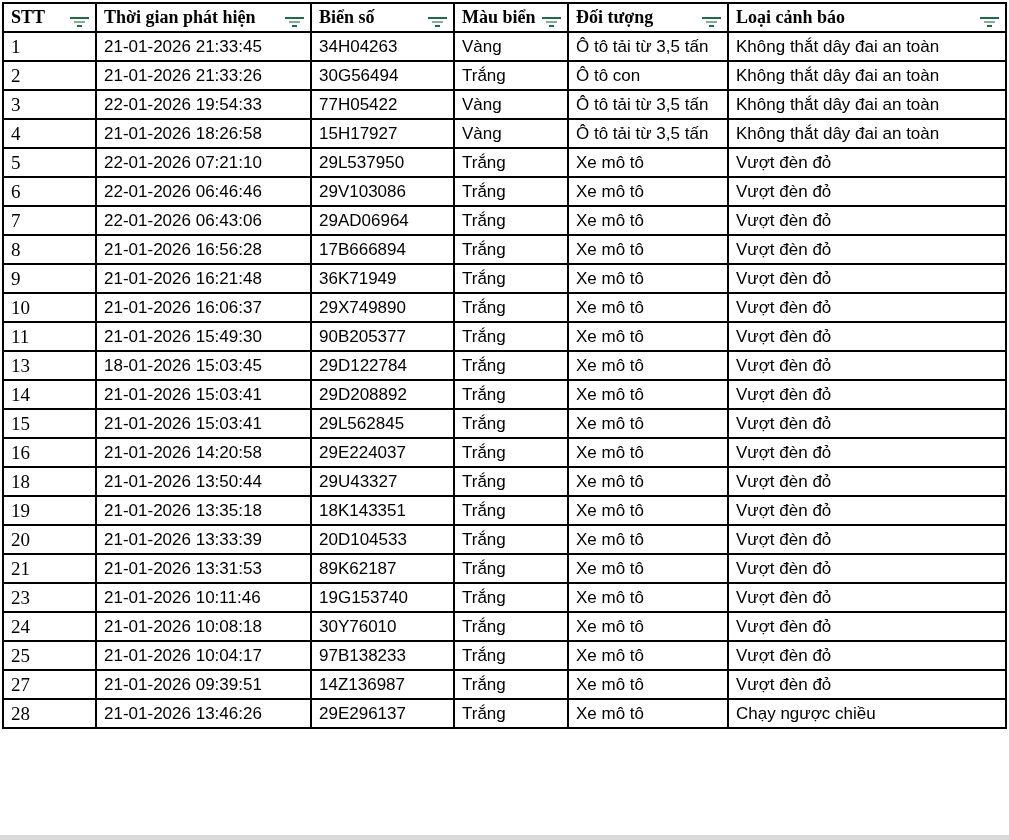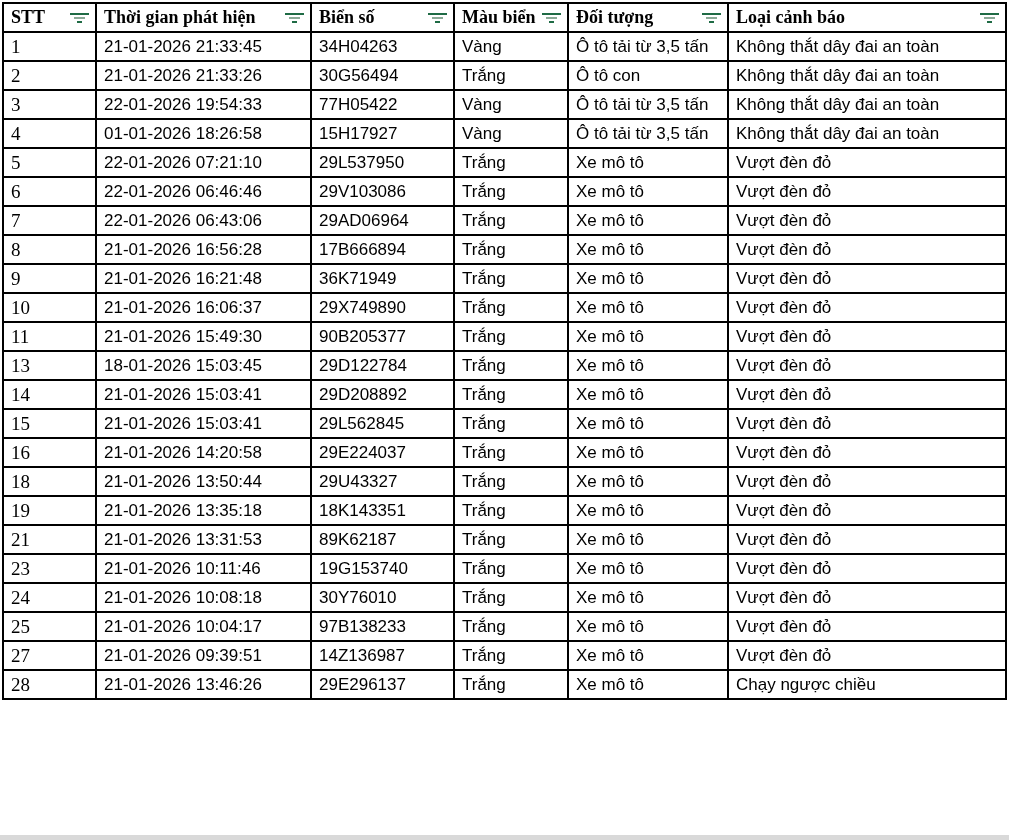--- a/index.html
+++ b/index.html
@@ -36,21 +36,21 @@
     background: #ffffff;
   }
   .grid th {
     font-family: "Liberation Serif", serif;
     font-weight: bold;
     font-size: 18px;
     position: relative;
   }
   .grid th .th-inner {
     display: flex;
-    align-items: center;
+    align-items: flex-end;
     width: 100%;
     height: 100%;
   }
   .grid th .hlabel {
     flex: 1 1 auto;
     overflow: hidden;
     white-space: nowrap;
   }
   .grid td {
     font-family: "Liberation Sans", sans-serif;
@@ -188,21 +188,21 @@
         <tr>
           <td class="stt">3</td>
           <td>22-01-2026 19:54:33</td>
           <td>77H05422</td>
           <td>Vàng</td>
           <td>Ô tô tải từ 3,5 tấn</td>
           <td>Không thắt dây đai an toàn</td>
         </tr>
         <tr>
           <td class="stt">4</td>
-          <td>01-01-2026 18:26:58</td>
+          <td>21-01-2026 18:26:58</td>
           <td>15H17927</td>
           <td>Vàng</td>
           <td>Ô tô tải từ 3,5 tấn</td>
           <td>Không thắt dây đai an toàn</td>
         </tr>
         <tr>
           <td class="stt">5</td>
           <td>22-01-2026 07:21:10</td>
           <td>29L537950</td>
           <td>Trắng</td>
@@ -294,20 +294,28 @@
           <td>21-01-2026 13:50:44</td>
           <td>29U43327</td>
           <td>Trắng</td>
           <td>Xe mô tô</td>
           <td>Vượt đèn đỏ</td>
         </tr>
         <tr>
           <td class="stt">19</td>
           <td>21-01-2026 13:35:18</td>
           <td>18K143351</td>
+          <td>Trắng</td>
+          <td>Xe mô tô</td>
+          <td>Vượt đèn đỏ</td>
+        </tr>
+        <tr>
+          <td class="stt">20</td>
+          <td>21-01-2026 13:33:39</td>
+          <td>20D104533</td>
           <td>Trắng</td>
           <td>Xe mô tô</td>
           <td>Vượt đèn đỏ</td>
         </tr>
         <tr>
           <td class="stt">21</td>
           <td>21-01-2026 13:31:53</td>
           <td>89K62187</td>
           <td>Trắng</td>
           <td>Xe mô tô</td>

